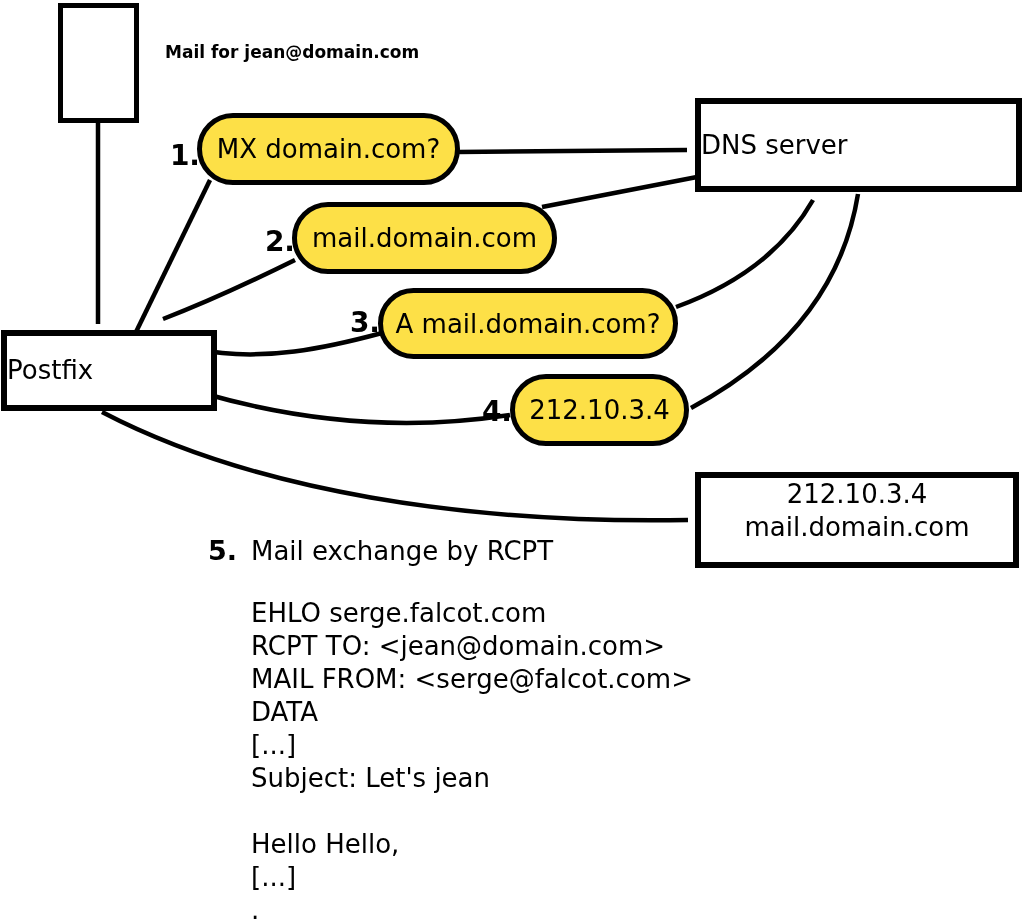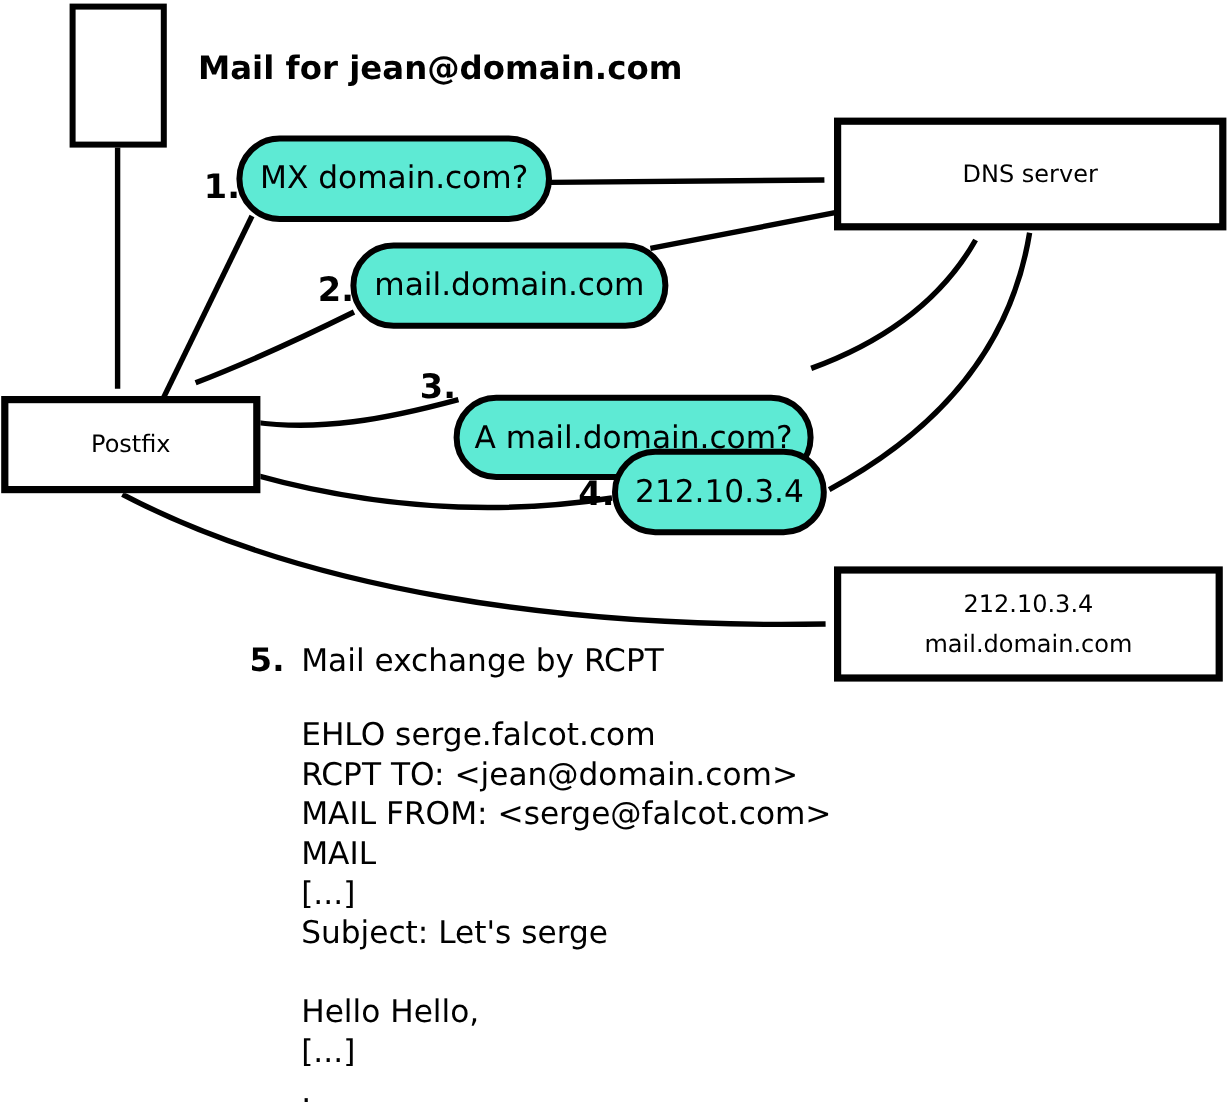--- a/index.html
+++ b/index.html
@@ -10,66 +10,66 @@
     font-family:"DejaVu Sans", sans-serif;
     color:#000000;
     overflow:hidden;
   }
   #arrows{position:absolute;left:0;top:0;width:1024px;height:919px;}
   #arrows path{stroke:#000000;stroke-width:4.5;fill:none;}
   .box{
     position:absolute;
     background:#ffffff;
     border:6px solid #000000;
-    display:flex;align-items:center;justify-content:center;
-    font-size:20px;line-height:33px;text-align:center;
+    display:flex;align-items:center;
+    font-size:26px;line-height:33px;text-align:center;
     box-sizing:border-box;
   }
   .envelope{
     position:absolute;left:58px;top:3px;width:81px;height:120px;
     background:#ffffff;border:5px solid #000000;box-sizing:border-box;
   }
   .bubble{
     position:absolute;
-    background:#5eead4;
+    background:#fde047;
     border:5px solid #000000;
     border-radius:38px;
     display:flex;align-items:center;justify-content:center;
     font-size:26px;
     box-sizing:border-box;
   }
   .stepnum{
     position:absolute;
     font-size:28px;font-weight:bold;
     text-align:right;width:60px;
   }
   .title{
     position:absolute;left:165px;top:42px;
-    font-size:27px;font-weight:bold;white-space:nowrap;
+    font-size:17px;font-weight:bold;white-space:nowrap;
   }
   .step5-label{
     position:absolute;left:251px;top:536px;
     font-size:26px;white-space:nowrap;
   }
   .step5-num{
     position:absolute;left:208px;top:535px;
     font-size:27px;font-weight:bold;
   }
   .smtp{
     position:absolute;left:251px;top:597px;
     font-size:26px;line-height:33px;
   }
   .smtp div{min-height:33px;white-space:pre;}
   #n1{right:824px;top:139px;}
   #n2{right:729px;top:225px;}
   #n3{right:644px;top:306px;}
   #n4{right:512px;top:395px;}
   #o1{left:197px;top:113px;width:263px;height:72px;}
   #o2{left:292px;top:202px;width:265px;height:72px;}
-  #o3{left:378px;top:288px;width:300px;height:71px;margin-top:41px;}
+  #o3{left:378px;top:288px;width:300px;height:71px;}
   #o4{left:510px;top:374px;width:179px;height:72px;}
   #postfix{left:1px;top:330px;width:216px;height:81px;}
   #dns{left:695px;top:98px;width:327px;height:94px;}
   #server{left:695px;top:472px;width:324px;height:96px;flex-direction:column;}
 </style>
 </head>
 <body>
 
 <div id="canvas">
 
@@ -128,22 +128,22 @@
     <span>mail.domain.com</span>
   </div>
 
   <div class="step5-num">5.</div>
   <div class="step5-label">Mail exchange by RCPT</div>
 
   <div class="smtp">
     <div>EHLO serge.falcot.com</div>
     <div>RCPT TO: &lt;jean@domain.com&gt;</div>
     <div>MAIL FROM: &lt;serge@falcot.com&gt;</div>
-    <div>MAIL</div>
+    <div>DATA</div>
     <div>[...]</div>
-    <div>Subject: Let's serge</div>
+    <div>Subject: Let's jean</div>
     <div></div>
     <div>Hello Hello,</div>
     <div>[...]</div>
     <div>.</div>
   </div>
 
 </div>
 
 </body></html>

